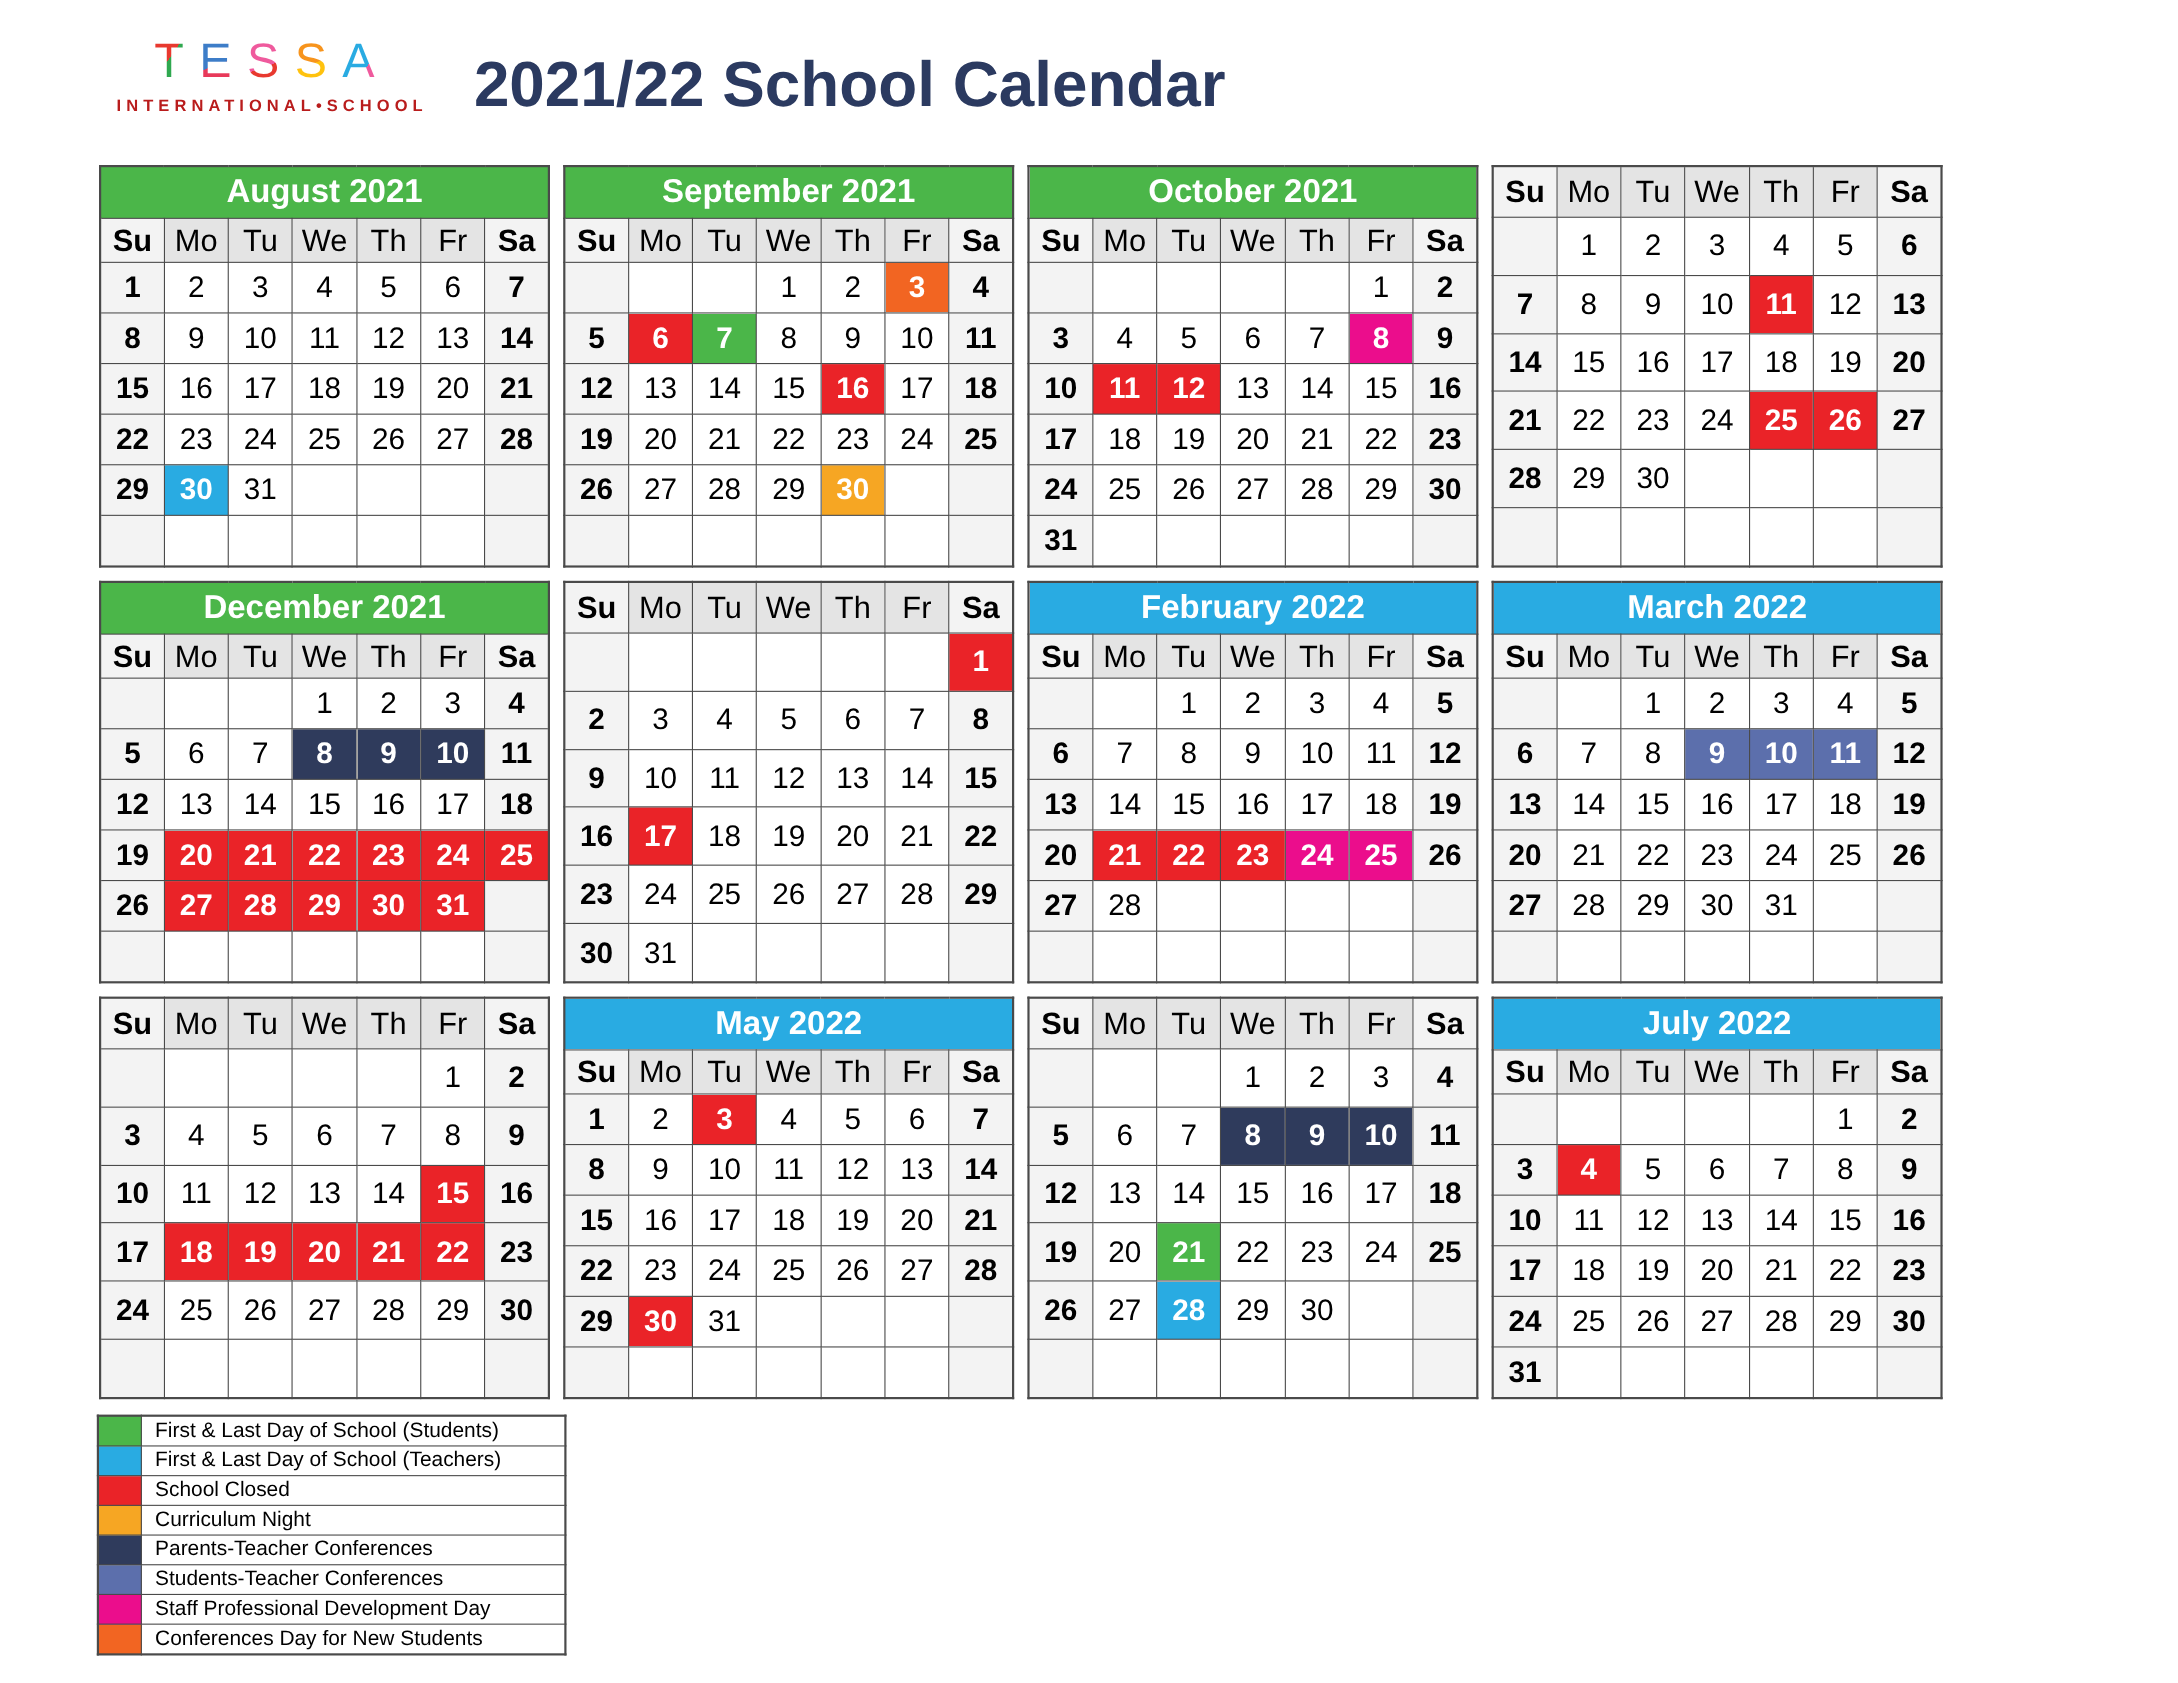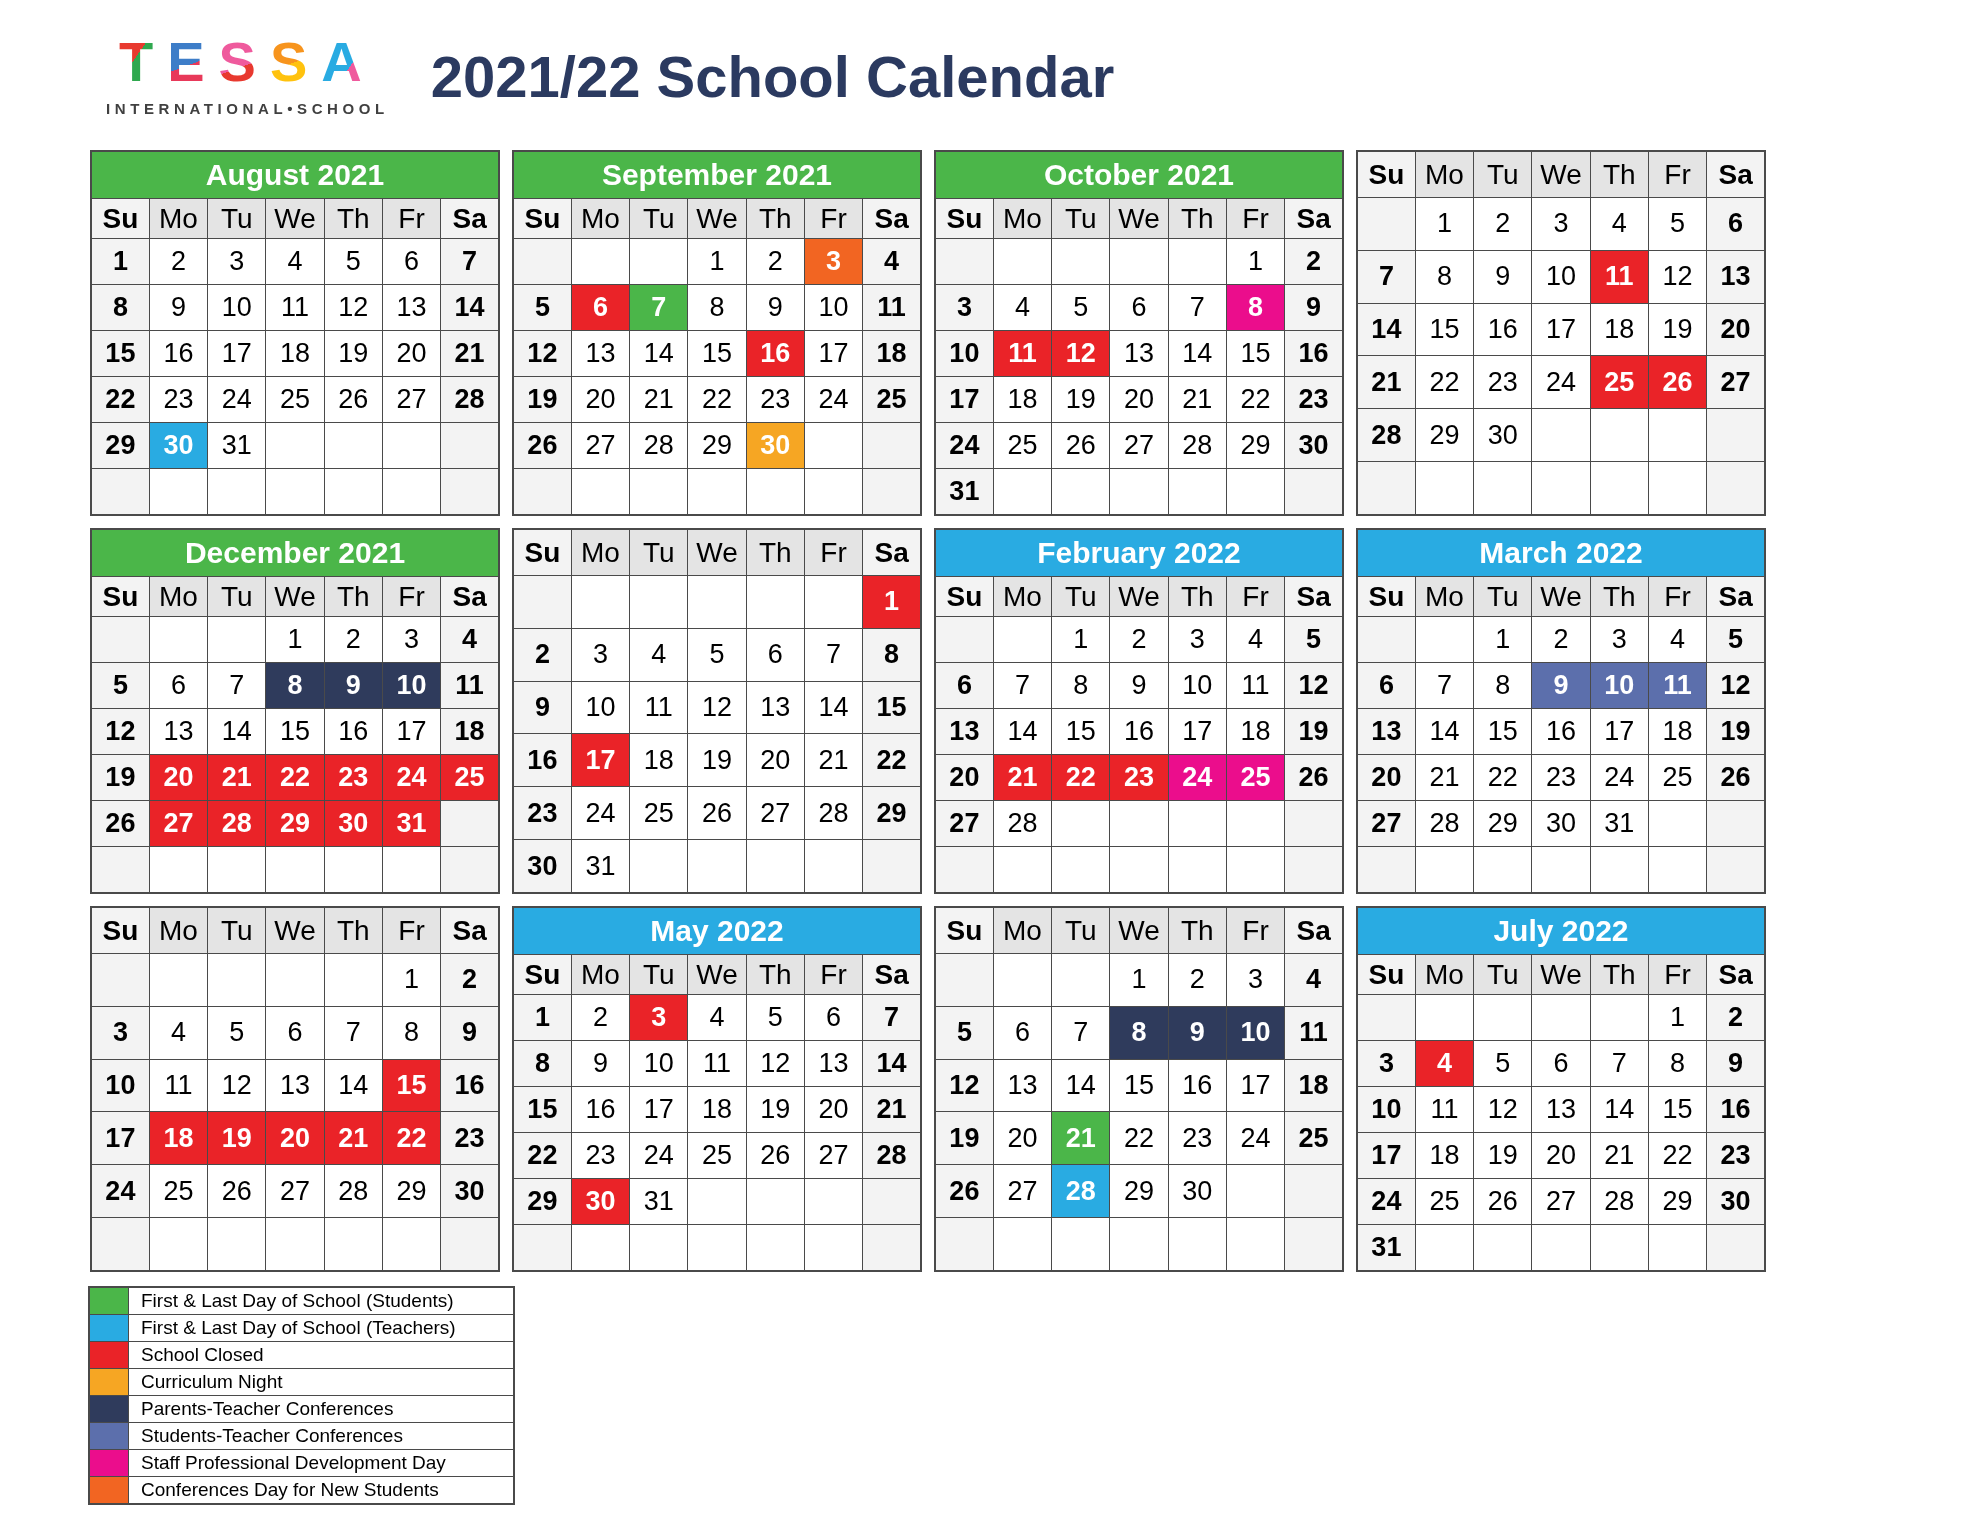--- a/index.html
+++ b/index.html
@@ -4,32 +4,32 @@
 <style>
   html,body{margin:0;padding:0;}
   body{
     width:1980px;height:1530px;background:#ffffff;overflow:hidden;
     font-family:"Liberation Sans","DejaVu Sans",sans-serif;
     -webkit-font-smoothing:antialiased;
   }
   
   .header{display:flex;align-items:flex-start;padding:34px 0 0 106px;height:112px;}
   .logo{display:flex;flex-direction:column;align-items:center;margin-right:42px;}
-  .logo-letters{font-size:56px;font-weight:700;letter-spacing:14px;line-height:1;white-space:nowrap;text-align:right;}
+  .logo-letters{font-size:44px;font-weight:400;letter-spacing:14px;line-height:1;white-space:nowrap;text-align:right;}
   .logo-letters span{display:inline-block;}
   .lt1{color:#2fa84f;} .lt2{color:#3d7dc8;} .lt3{color:#ef5a9d;} .lt4{color:#f7941d;} .lt5{color:#29abe2;}
   @supports ((-webkit-background-clip:text)){
     .logo-letters span{-webkit-background-clip:text;background-clip:text;-webkit-text-fill-color:transparent;}
     .lt1{background-image:linear-gradient(125deg,#e8392f 38%,#2fa84f 38%);}
     .lt2{background-image:linear-gradient(160deg,#3d7dc8 52%,#e8395a 52%);}
     .lt3{background-image:linear-gradient(160deg,#ef5a9d 55%,#e8392f 55%);}
     .lt4{background-image:linear-gradient(160deg,#f7941d 50%,#ffc20e 50%);}
     .lt5{background-image:linear-gradient(125deg,#29abe2 55%,#ef5a9d 55%);}
   }
-  .logo-sub{margin-top:10px;font-size:15px;font-weight:700;letter-spacing:4.6px;color:#404040;white-space:nowrap;}
+  .logo-sub{margin-top:10px;font-size:15px;font-weight:700;letter-spacing:4.6px;color:#b91c1c;white-space:nowrap;}
   .page-title{font-size:58px;font-weight:700;color:#2b3a60;margin:14px 0 0 0;line-height:1;}
   
   .months{display:grid;grid-template-columns:repeat(4,410px);column-gap:55px;row-gap:24px;padding-left:90px;margin-top:4px;gap:12px;}
   table.month{border-collapse:collapse;table-layout:fixed;width:410px;border:2px solid #4a4a4a;}
   table.month td{border:1px solid #4a4a4a;text-align:center;overflow:hidden;}
   td.mtitle{height:44px;font-size:30px;font-weight:700;color:#ffffff;}
   td.mtitle.green{background:#4bb649;}
   td.mtitle.blue{background:#29abe2;}
   td.dh{height:37px;font-size:28px;background:#e4e4e4;color:#000;}
   td.dh.wk{font-weight:700;background:#f3f3f3;}

